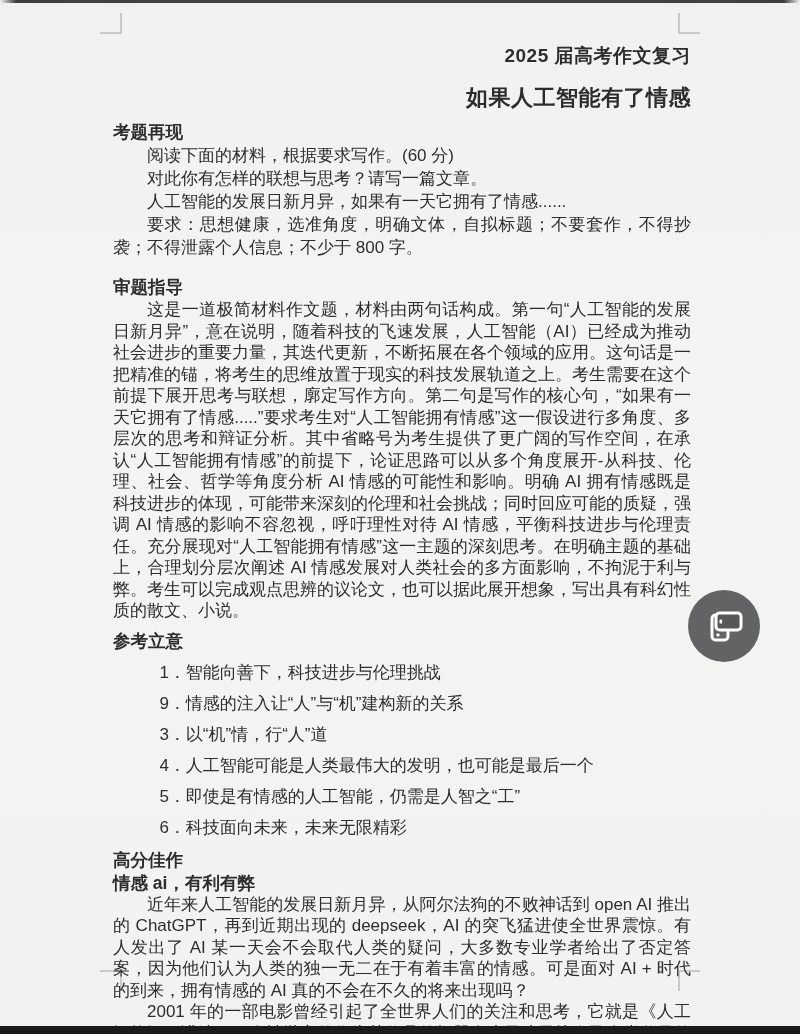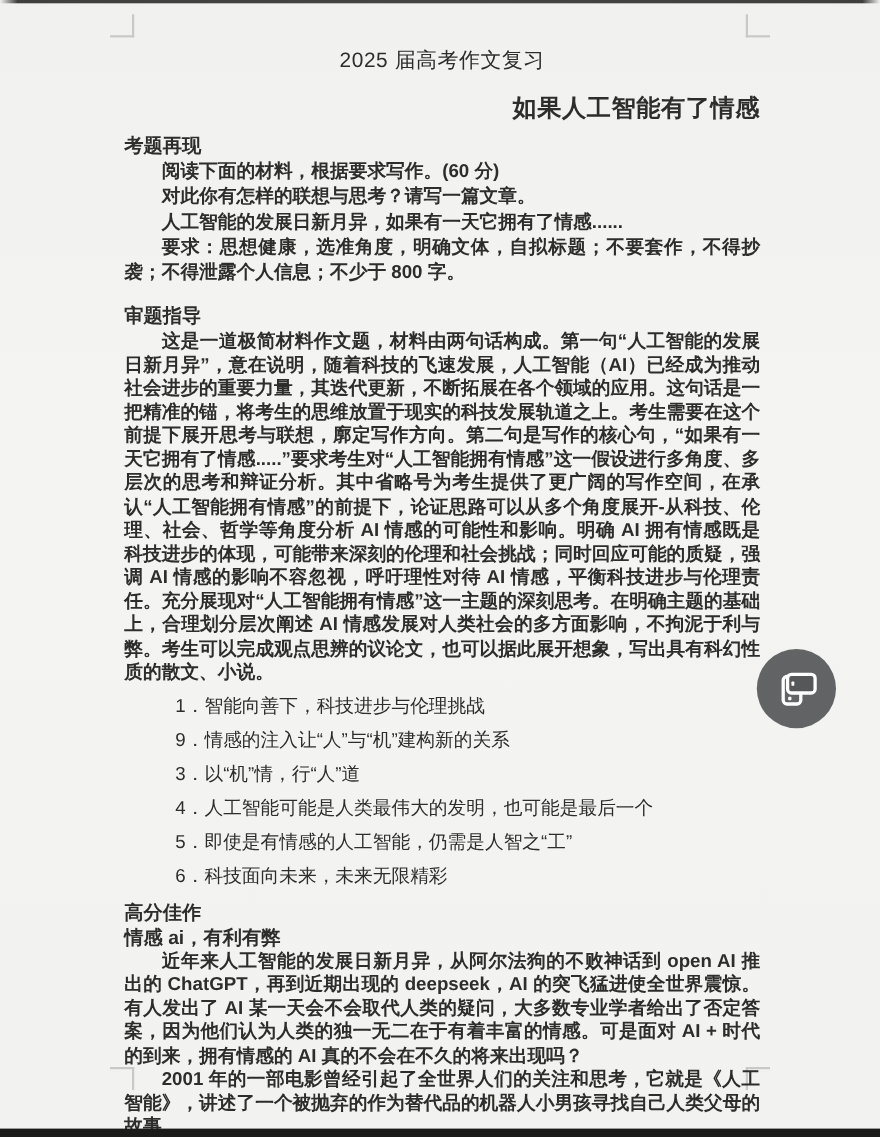--- a/index.html
+++ b/index.html
@@ -30,22 +30,22 @@
   .content {
     position: absolute;
     left: 113px;
     top: 0;
     width: 578px;
   }
   .course-title {
     margin: 44px 0 8px 0;
     font-size: 19px;
     line-height: 24px;
-    font-weight: normal;
-    text-align: center;
+    font-weight: bold;
+    text-align: right;
     letter-spacing: 0.5px;
   }
   .topic-title {
     margin: 16px 0 0 0;
     font-size: 22px;
     line-height: 28px;
     font-weight: bold;
     text-align: right;
     letter-spacing: 0.5px;
   }
@@ -57,21 +57,20 @@
   }
   .h-exam    { margin-top: 8px; }
   .h-guide   { margin-top: 16px; }
   .h-ideas   { margin-top: 7px; }
   .h-model   { margin-top: 5px; }
   .body-p {
     margin: 0;
     font-size: 17px;
     text-align: justify;
     text-indent: 2em;
-    font-weight: bold;
   }
   .exam-p  { line-height: 23px; }
   .guide-p { line-height: 21.5px; }
   .model-p { line-height: 21.5px; }
   .ideas-list {
     margin: 0;
     padding: 0;
     list-style: none;
   }
   .ideas-list li {
@@ -136,20 +135,21 @@
     <p class="body-p exam-p">人工智能的发展日新月异，如果有一天它拥有了情感......</p>
     <p class="body-p exam-p">要求：思想健康，选准角度，明确文体，自拟标题；不要套作，不得抄袭；不得泄露个人信息；不少于 800 字。</p>
   </section>
 
   <section>
     <h3 class="sec-heading h-guide">审题指导</h3>
     <p class="body-p guide-p">这是一道极简材料作文题，材料由两句话构成。第一句“人工智能的发展日新月异”，意在说明，随着科技的飞速发展，人工智能（AI）已经成为推动社会进步的重要力量，其迭代更新，不断拓展在各个领域的应用。这句话是一把精准的锚，将考生的思维放置于现实的科技发展轨道之上。考生需要在这个前提下展开思考与联想，廓定写作方向。第二句是写作的核心句，“如果有一天它拥有了情感.....”要求考生对“人工智能拥有情感”这一假设进行多角度、多层次的思考和辩证分析。其中省略号为考生提供了更广阔的写作空间，在承认“人工智能拥有情感”的前提下，论证思路可以从多个角度展开-从科技、伦理、社会、哲学等角度分析 AI 情感的可能性和影响。明确 AI 拥有情感既是科技进步的体现，可能带来深刻的伦理和社会挑战；同时回应可能的质疑，强调 AI 情感的影响不容忽视，呼吁理性对待 AI 情感，平衡科技进步与伦理责任。充分展现对“人工智能拥有情感”这一主题的深刻思考。在明确主题的基础上，合理划分层次阐述 AI 情感发展对人类社会的多方面影响，不拘泥于利与弊。考生可以完成观点思辨的议论文，也可以据此展开想象，写出具有科幻性质的散文、小说。</p>
   </section>
 
   <section>
+    <h3 class="sec-heading h-ideas">参考立意</h3>
     <ul class="ideas-list">
       <li>1．智能向善下，科技进步与伦理挑战</li>
       <li>9．情感的注入让“人”与“机”建构新的关系</li>
       <li>3．以“机”情，行“人”道</li>
       <li>4．人工智能可能是人类最伟大的发明，也可能是最后一个</li>
       <li>5．即使是有情感的人工智能，仍需是人智之“工”</li>
       <li>6．科技面向未来，未来无限精彩</li>
     </ul>
   </section>
 

